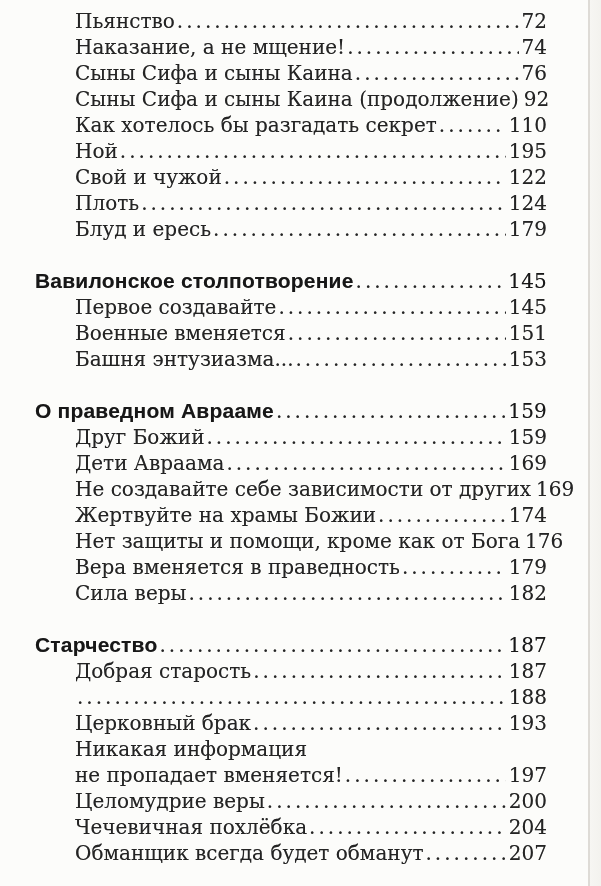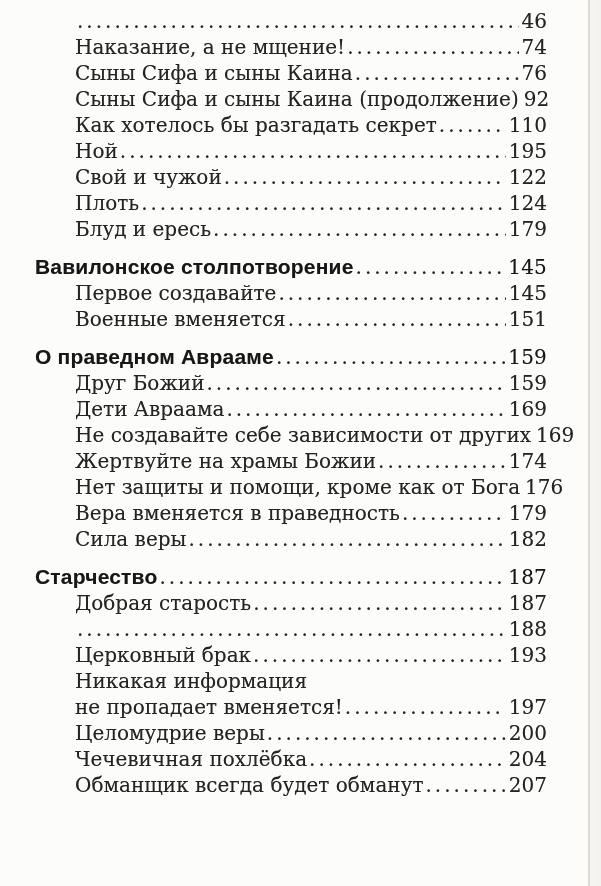--- a/index.html
+++ b/index.html
@@ -33,21 +33,21 @@
     width: 1.5px;
     background: var(--edge, #dedbd6);
   }
   .toc {
     position: absolute;
     top: 8px;
     left: 35px;
     width: 512px;
   }
   .section + .section {
-    margin-top: 12px;
+    margin-top: 26px;
   }
   .row {
     display: flex;
     align-items: baseline;
     line-height: 26px;
     font-size: 20px;
     text-shadow: 0 0 0.5px rgba(30,30,30,0.4);
   }
   .row.entry {
     padding-left: 40px;
@@ -88,22 +88,23 @@
 </style>
 </head>
 <body>
 
 <div class="page">
   <div class="edge-shade"></div>
   <div class="edge-line"></div>
   <div class="toc" id="toc">
       <div class="section">
         <div class="row entry">
-          <span class="dots"></span>
-          <span class="pageno">46</span>
+          <span class="title">Пьянство</span>
+          <span class="dots"></span>
+          <span class="pageno">72</span>
         </div>
         <div class="row entry">
           <span class="title">Наказание, а не мщение!</span>
           <span class="dots"></span>
           <span class="pageno">74</span>
         </div>
         <div class="row entry">
           <span class="title">Сыны Сифа и сыны Каина</span>
           <span class="dots"></span>
           <span class="pageno">76</span>
@@ -147,20 +148,25 @@
         </div>
         <div class="row entry">
           <span class="title">Первое создавайте</span>
           <span class="dots"></span>
           <span class="pageno">145</span>
         </div>
         <div class="row entry">
           <span class="title">Военные вменяется</span>
           <span class="dots"></span>
           <span class="pageno">151</span>
+        </div>
+        <div class="row entry">
+          <span class="title">Башня энтузиазма...</span>
+          <span class="dots"></span>
+          <span class="pageno">153</span>
         </div>
       </div>
       <div class="section">
         <div class="row header-row">
           <span class="title">О праведном Аврааме</span>
           <span class="dots"></span>
           <span class="pageno">159</span>
         </div>
         <div class="row entry">
           <span class="title">Друг Божий</span>

